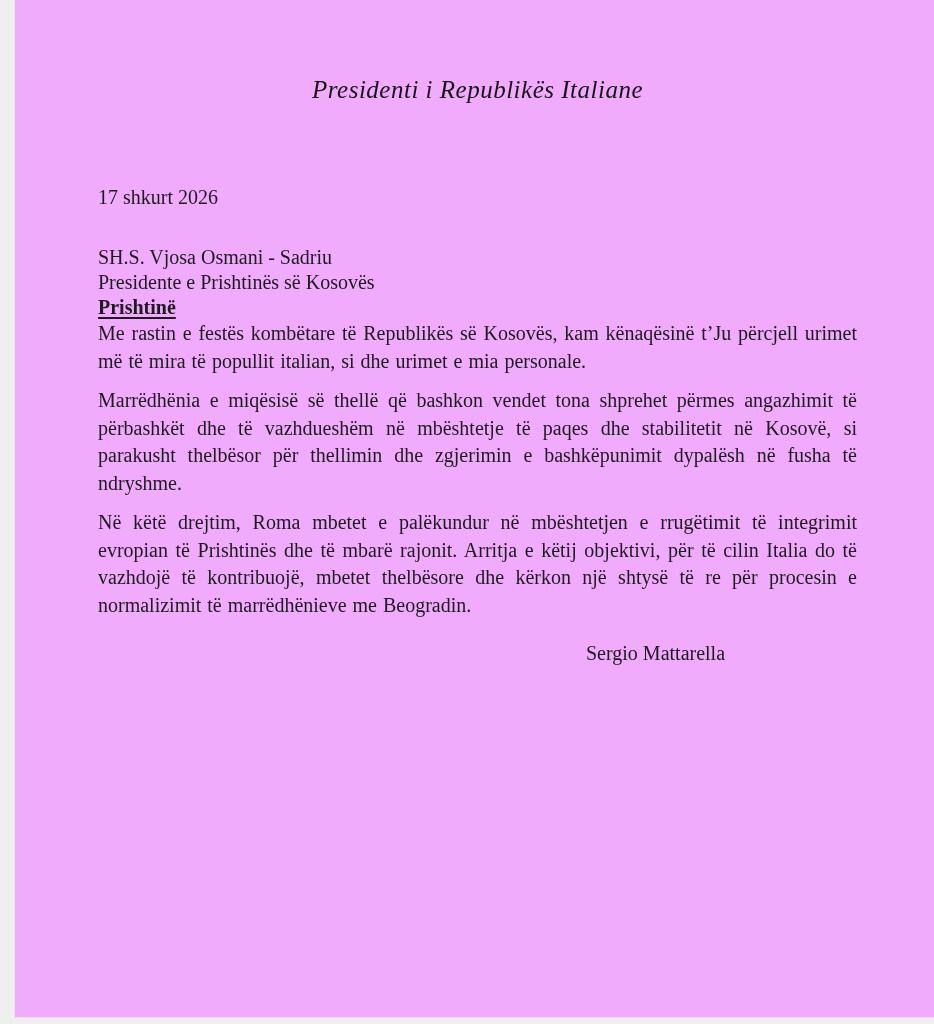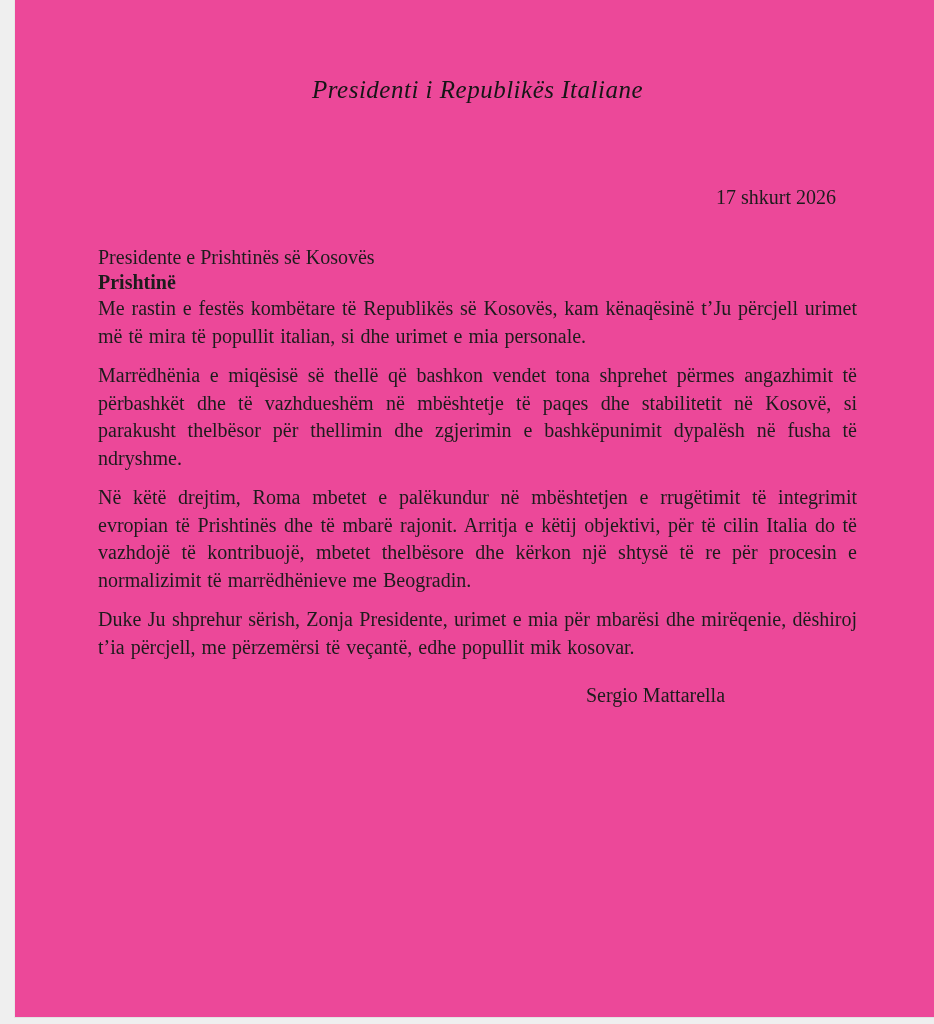--- a/index.html
+++ b/index.html
@@ -18,48 +18,48 @@
     position: absolute;
     inset: 0;
     background: #efefef;
   }
   .page {
     position: absolute;
     left: 14px;
     top: 0;
     right: 0;
     bottom: 6px;
-    background: #ec4899;
+    background: #f0abfc;
     border-left: 1px solid #e7e7e7;
     border-bottom: 1px solid #e2e2e2;
     box-sizing: border-box;
     padding: 0 77px 0 83px;
     color: #1c1c1c;
   }
   .letterhead-title {
     margin-top: 76px;
     text-align: center;
     font-style: italic;
     font-size: 25px;
     letter-spacing: 0.5px;
     color: #161616;
   }
   .letter-date {
     margin-top: 82px;
-    text-align: right;
     padding-right: 21px;
     font-size: 20px;
   }
   .recipient-block {
     margin-top: 36px;
     font-size: 20px;
     line-height: 25px;
   }
   .recipient-city {
     font-weight: bold;
+    text-decoration: underline;
     text-underline-offset: 3px;
   }
   .letter-body {
   }
   .para {
     font-size: 20px;
     line-height: 27.5px;
     text-align: justify;
     margin: 0 0 12px 0;
     word-spacing: 1px;
@@ -75,27 +75,27 @@
 <body>
 
 <div class="photo-frame">
   <div class="page">
 
     <div class="letterhead-title">Presidenti i Republikës Italiane</div>
 
     <div class="letter-date">17 shkurt 2026</div>
 
     <div class="recipient-block">
+      <div class="recipient-name">SH.S. Vjosa Osmani - Sadriu</div>
       <div class="recipient-title">Presidente e Prishtinës së Kosovës</div>
       <div class="recipient-city">Prishtinë</div>
     </div>
 
     <div class="letter-body">
       <p class="para">Me rastin e festës kombëtare të Republikës së Kosovës, kam kënaqësinë t’Ju përcjell urimet më të mira të popullit italian, si dhe urimet e mia personale.</p>
       <p class="para">Marrëdhënia e miqësisë së thellë që bashkon vendet tona shprehet përmes angazhimit të përbashkët dhe të vazhdueshëm në mbështetje të paqes dhe stabilitetit në Kosovë, si parakusht thelbësor për thellimin dhe zgjerimin e bashkëpunimit dypalësh në fusha të ndryshme.</p>
       <p class="para">Në këtë drejtim, Roma mbetet e palëkundur në mbështetjen e rrugëtimit të integrimit evropian të Prishtinës dhe të mbarë rajonit. Arritja e këtij objektivi, për të cilin Italia do të vazhdojë të kontribuojë, mbetet thelbësore dhe kërkon një shtysë të re për procesin e normalizimit të marrëdhënieve me Beogradin.</p>
-      <p class="para">Duke Ju shprehur sërish, Zonja Presidente, urimet e mia për mbarësi dhe mirëqenie, dëshiroj t’ia përcjell, me përzemërsi të veçantë, edhe popullit mik kosovar.</p>
     </div>
 
     <div class="signature">Sergio Mattarella</div>
 
   </div>
 </div>
 
 </body></html>

